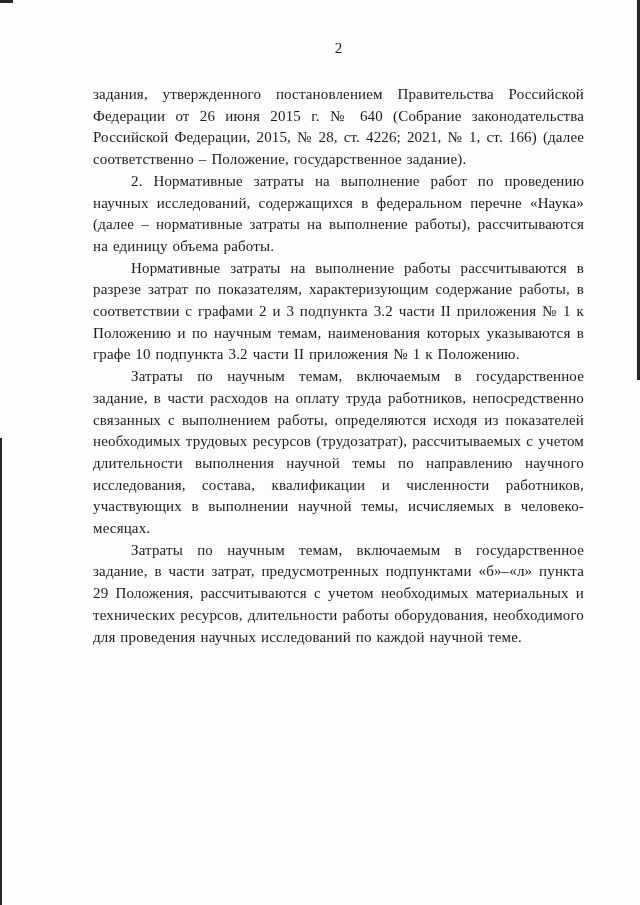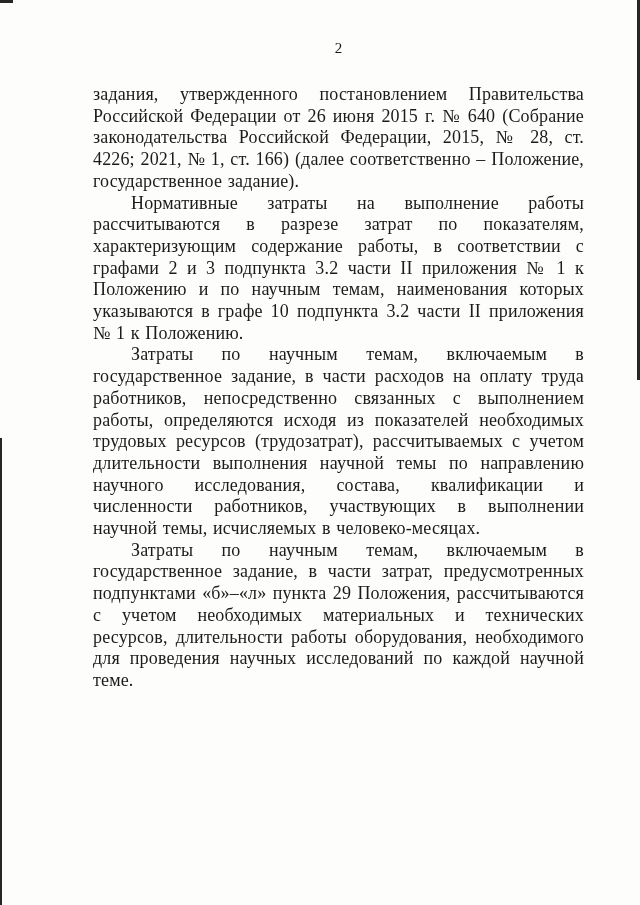--- a/index.html
+++ b/index.html
@@ -24,21 +24,21 @@
     width: 491px;
     text-align: center;
     font-size: 15px;
     color: #1b1b1b;
   }
   .body-text {
     position: absolute;
     top: 84px;
     left: 93px;
     width: 491px;
-    font-size: 18px;
+    font-size: 15px;
     line-height: 21.7px;
     text-align: justify;
     letter-spacing: 0.15px;
   }
   .para {
     margin: 0;
     text-indent: 38px;
     word-spacing: 1px;
   }
   .para.no-indent {
@@ -69,20 +69,21 @@
 </style>
 </head>
 <body>
 
 <div class="page">
 
   <div class="page-number">2</div>
 
   <div class="body-text">
     <p class="para no-indent">задания, утвержденного постановлением Правительства Российской Федерации от 26 июня 2015 г. № 640 (Собрание законодательства Российской Федерации, 2015, № 28, ст. 4226; 2021, № 1, ст. 166) (далее соответственно – Положение, государственное задание).</p>
+    <p class="para">2. Нормативные затраты на выполнение работ по проведению научных исследований, содержащихся в федеральном перечне «Наука» (далее – нормативные затраты на выполнение работы), рассчитываются на единицу объема работы.</p>
     <p class="para">Нормативные затраты на выполнение работы рассчитываются в разрезе затрат по показателям, характеризующим содержание работы, в соответствии с графами 2 и 3 подпункта 3.2 части II приложения № 1 к Положению и по научным темам, наименования которых указываются в графе 10 подпункта 3.2 части II приложения № 1 к Положению.</p>
     <p class="para">Затраты по научным темам, включаемым в государственное задание, в части расходов на оплату труда работников, непосредственно связанных с выполнением работы, определяются исходя из показателей необходимых трудовых ресурсов (трудозатрат), рассчитываемых с учетом длительности выполнения научной темы по направлению научного исследования, состава, квалификации и численности работников, участвующих в выполнении научной темы, исчисляемых в человеко-месяцах.</p>
     <p class="para">Затраты по научным темам, включаемым в государственное задание, в части затрат, предусмотренных подпунктами «б»–«л» пункта 29 Положения, рассчитываются с учетом необходимых материальных и технических ресурсов, длительности работы оборудования, необходимого для проведения научных исследований по каждой научной теме.</p>
   </div>
 
   <div class="artifact artifact-right-edge"></div>
   <div class="artifact artifact-left-edge"></div>
   <div class="artifact artifact-top-left"></div>
 
 </div>

